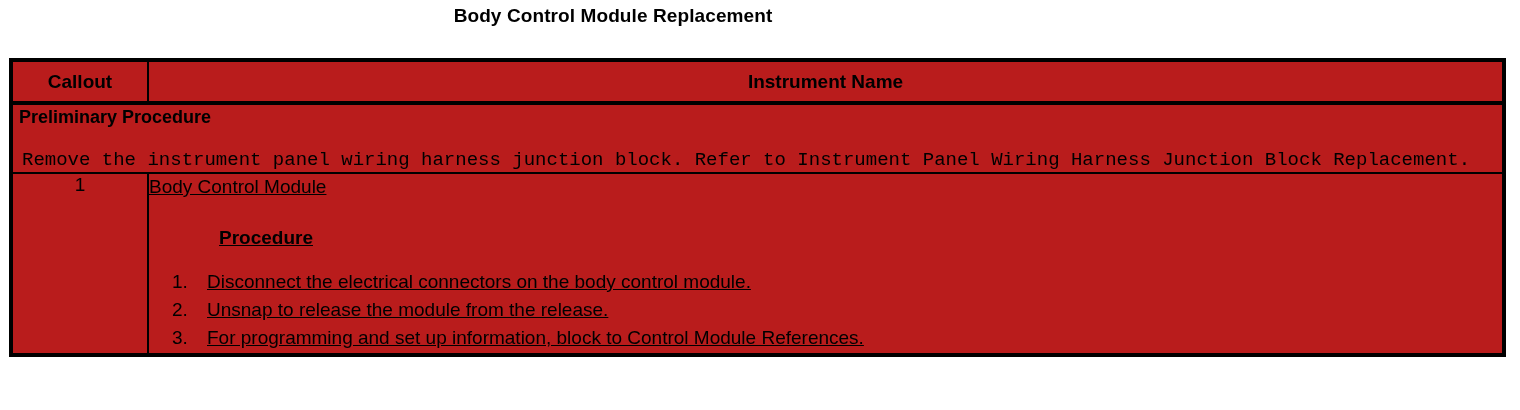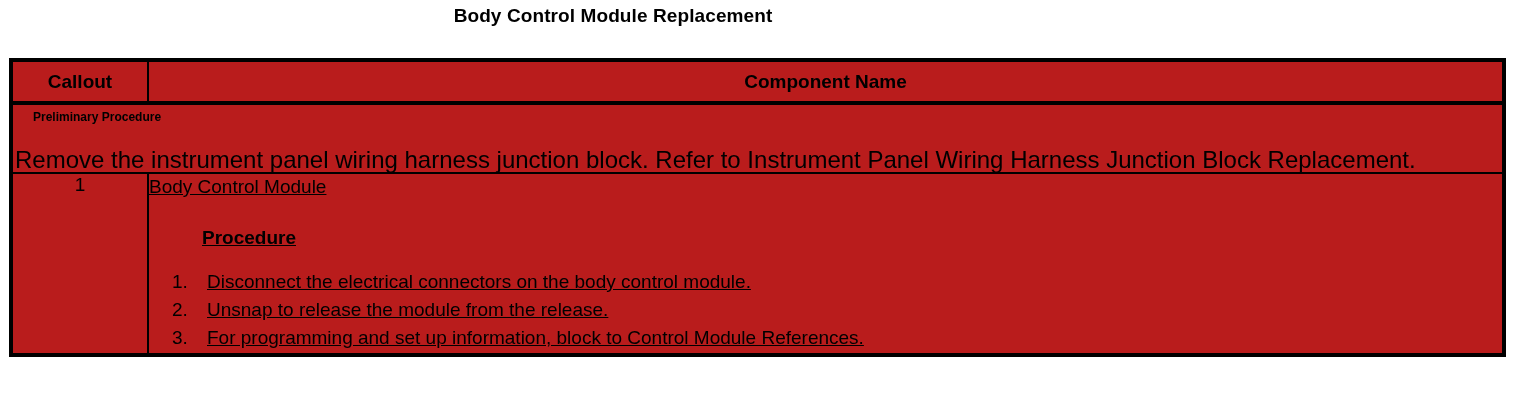--- a/index.html
+++ b/index.html
@@ -66,31 +66,32 @@
     line-height: 39px;
     white-space: nowrap;
   }
 
   
   .prelim-cell {
     padding: 6px 0 8px 0;
     border-top: 0;
   }
   .prelim-title {
-    font-size: 12px;
+    font-size: 18px;
     font-weight: bold;
     line-height: 24px;
-    padding-left: 20px;
+    padding-left: 6px;
   }
   .prelim-body {
-    font-size: 24px;
+    font-size: 19px;
     font-weight: normal;
     line-height: 24px;
-    padding-left: 2px;
+    padding-left: 9px;
     margin-top: 19px;
+    font-family: Liberation Mono, monospace;
   }
 
   
   .callout-cell {
     text-align: center;
     vertical-align: middle;
     font-size: 19px;
     font-weight: normal;
   }
   .step-cell {
@@ -100,21 +101,21 @@
   .component-name {
     font-size: 19px;
     line-height: 25px;
     font-weight: normal;
   }
   .procedure-label {
     font-size: 19px;
     font-weight: bold;
     line-height: 24px;
     margin-top: 27px;
-    padding-left: 53px;
+    padding-left: 70px;
   }
   .step-list {
     margin: 19px 0 0 0;
     padding: 0;
     list-style: none;
   }
   .step-list li {
     font-size: 19px;
     font-weight: normal;
     line-height: 25px;
@@ -138,21 +139,21 @@
   <div class="doc-title">Body Control Module Replacement</div>
 
   <table class="proc-table">
     <colgroup>
       <col class="col-callout">
       <col>
     </colgroup>
     <tbody>
       <tr class="hdr-row">
         <td class="hdr-cell">Callout</td>
-        <td class="hdr-cell">Component Name</td>
+        <td class="hdr-cell">Instrument Name</td>
       </tr>
 
       <tr>
         <td class="prelim-cell" colspan="2">
           <div class="prelim-title">Preliminary Procedure</div>
           <div class="prelim-body">Remove the instrument panel wiring harness junction block. Refer to Instrument Panel Wiring Harness Junction Block Replacement.</div>
         </td>
       </tr>
 
       <tr>

